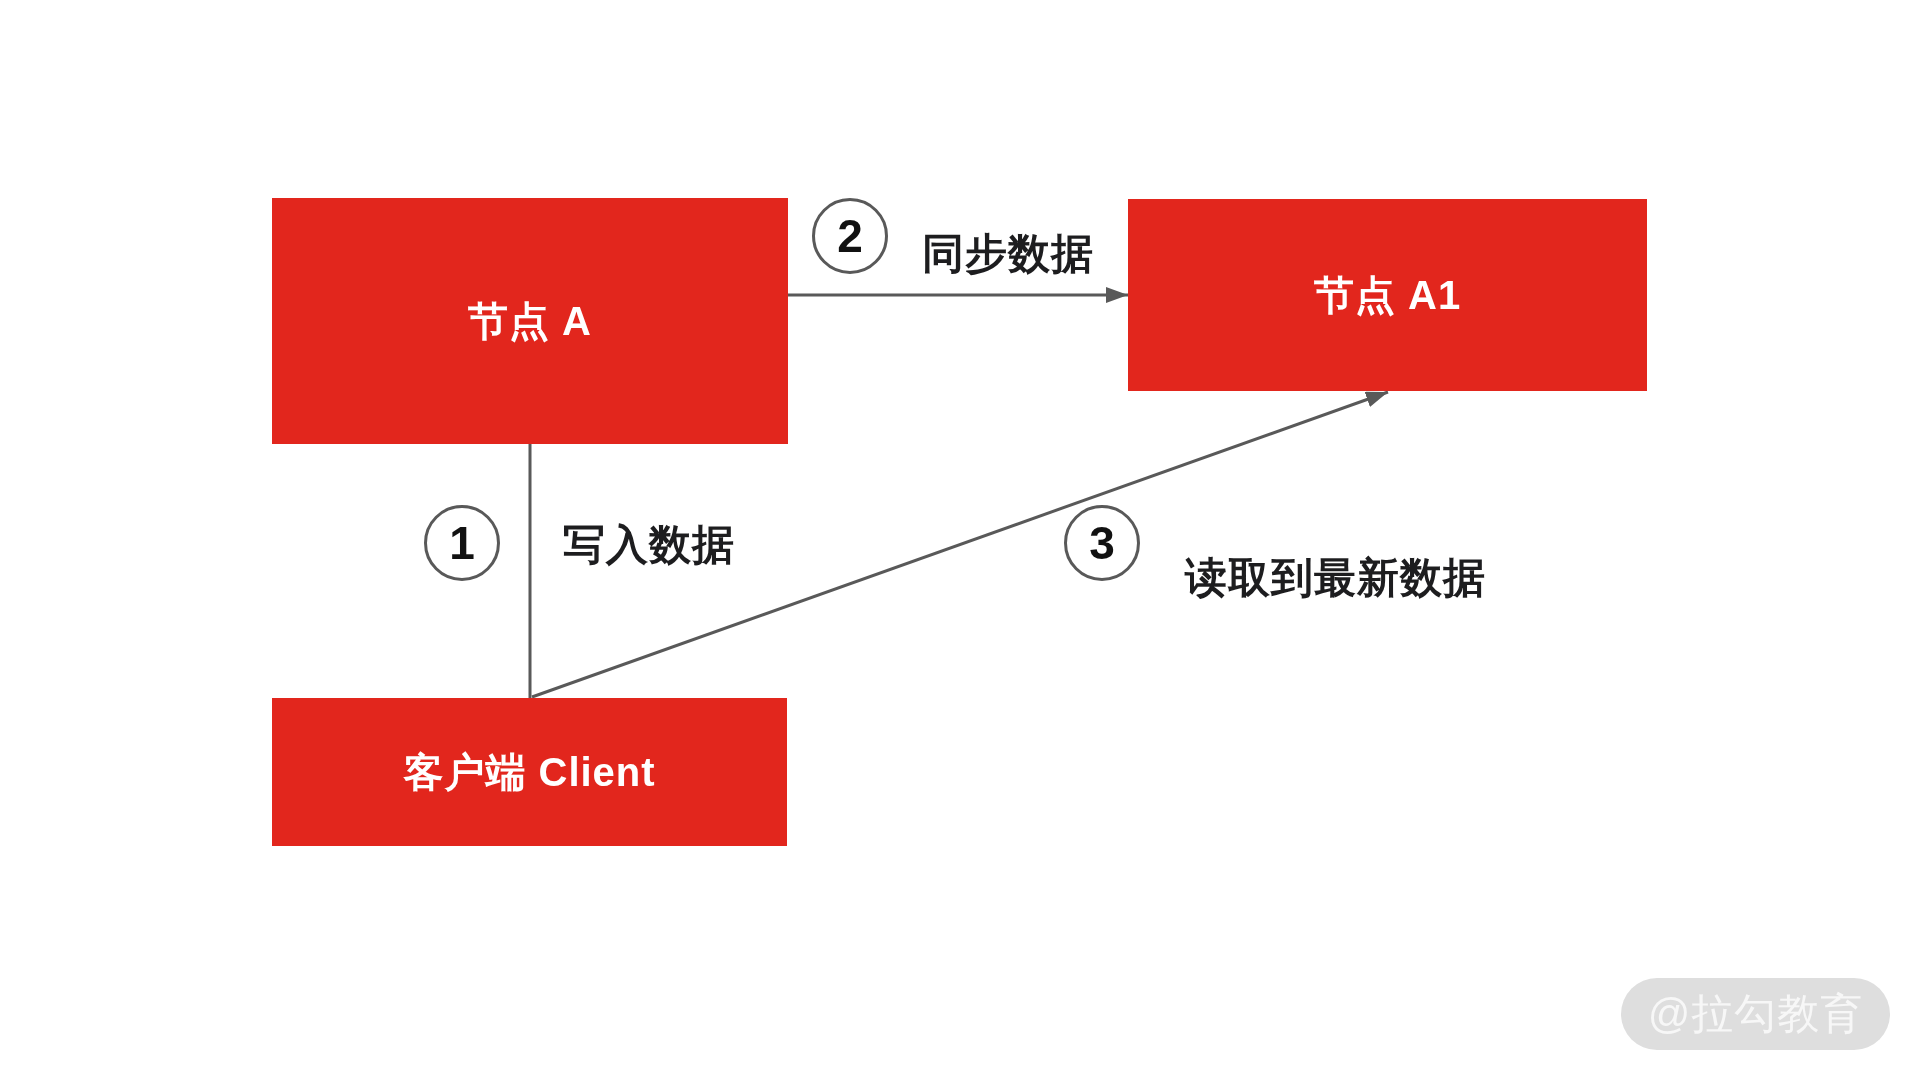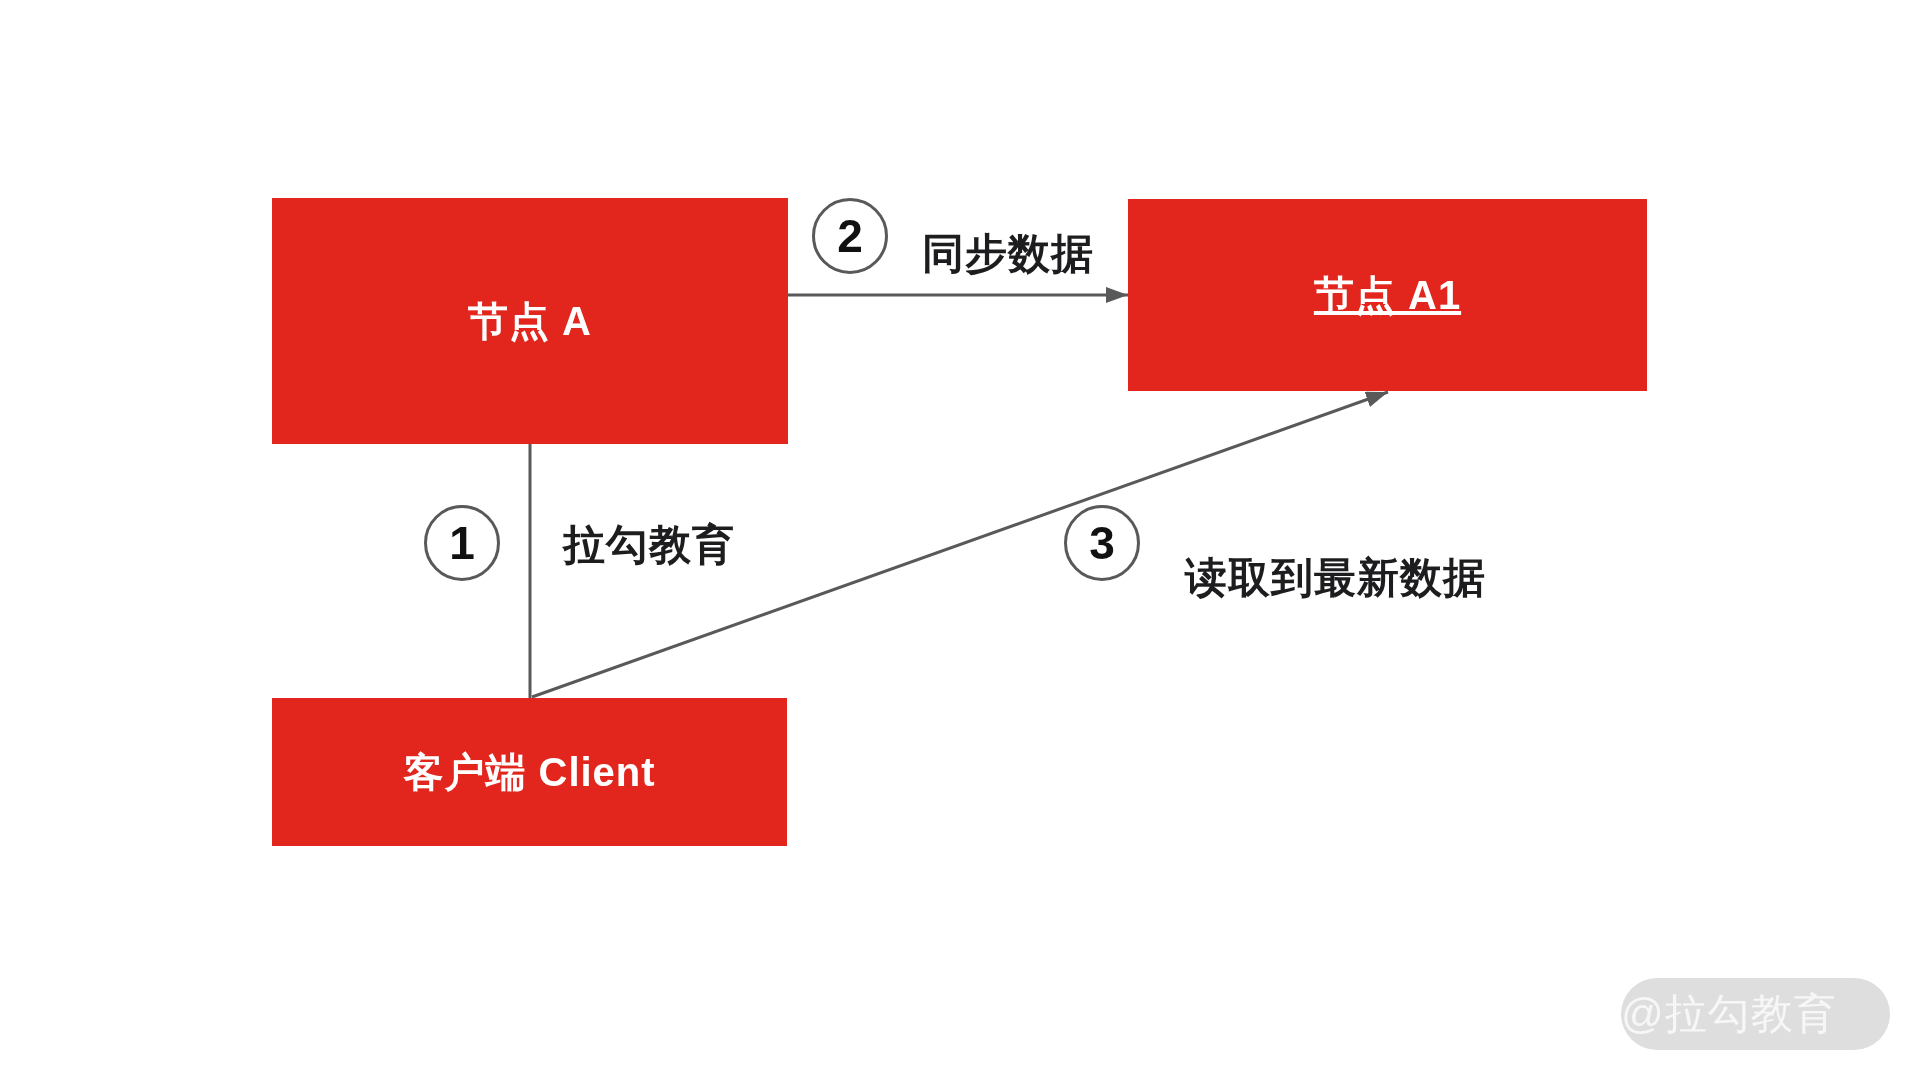--- a/index.html
+++ b/index.html
@@ -29,21 +29,21 @@
   svg.arrow-layer line { stroke: var(--line); stroke-width: 3; }
   svg.arrow-layer marker path { fill: var(--line); }
   .node {
     position: absolute;
     background: var(--node-fill);
     color: var(--node-text);
     display: flex; align-items: center; justify-content: center;
     font-size: 40px; font-weight: 600; letter-spacing: 1px;
   }
   .node-a     { left: 272px;  top: 198px; width: 516px; height: 246px; }
-  .node-a1    { left: 1128px; top: 199px; width: 519px; height: 192px; text-decoration: underline; }
+  .node-a1    { left: 1128px; top: 199px; width: 519px; height: 192px; }
   .node-client{ left: 272px;  top: 698px; width: 515px; height: 148px; }
   .badge {
     position: absolute; width: 76px; height: 76px;
     border: 3px solid var(--badge-border); border-radius: 50%;
     background: var(--badge-bg); color: #111111;
     display: flex; align-items: center; justify-content: center;
     font-size: 46px; font-weight: 600; line-height: 1;
   }
   .badge-1 { left: 424px;  top: 505px; }
   .badge-2 { left: 812px;  top: 198px; }
@@ -53,21 +53,21 @@
     color: var(--label-text); font-size: 42px; font-weight: 600;
     white-space: nowrap; letter-spacing: 1px;
   }
   .label-1 { left: 563px;  top: 545px; }
   .label-2 { left: 922px;  top: 234px; margin-top: 20px; }
   .label-3 { left: 1185px; top: 545px; margin-top: 33px; }
   .watermark {
     position: absolute; left: 1621px; top: 978px;
     width: 269px; height: 72px; border-radius: 36px;
     background: var(--watermark-bg); color: var(--watermark-text);
-    display: flex; align-items: center; 
+    display: flex; align-items: center; justify-content: center;
     font-size: 42px; font-weight: 500; letter-spacing: 1px;
   }
 </style>
 </head>
 <body>
 
 <div class="canvas">
 
   <svg class="arrow-layer" viewBox="0 0 1920 1079" xmlns="http://www.w3.org/2000/svg">
     <defs>
@@ -88,21 +88,21 @@
     <span>节点 A1</span>
   </div>
 
   <div class="node node-client">
     <span>客户端 Client</span>
   </div>
 
   <div class="badge badge-1">
     <span>1</span>
   </div>
-  <div class="edge-label label-1">拉勾教育</div>
+  <div class="edge-label label-1">写入数据</div>
 
   <div class="badge badge-2">
     <span>2</span>
   </div>
   <div class="edge-label label-2">同步数据</div>
 
   <div class="badge badge-3">
     <span>3</span>
   </div>
   <div class="edge-label label-3">读取到最新数据</div>

